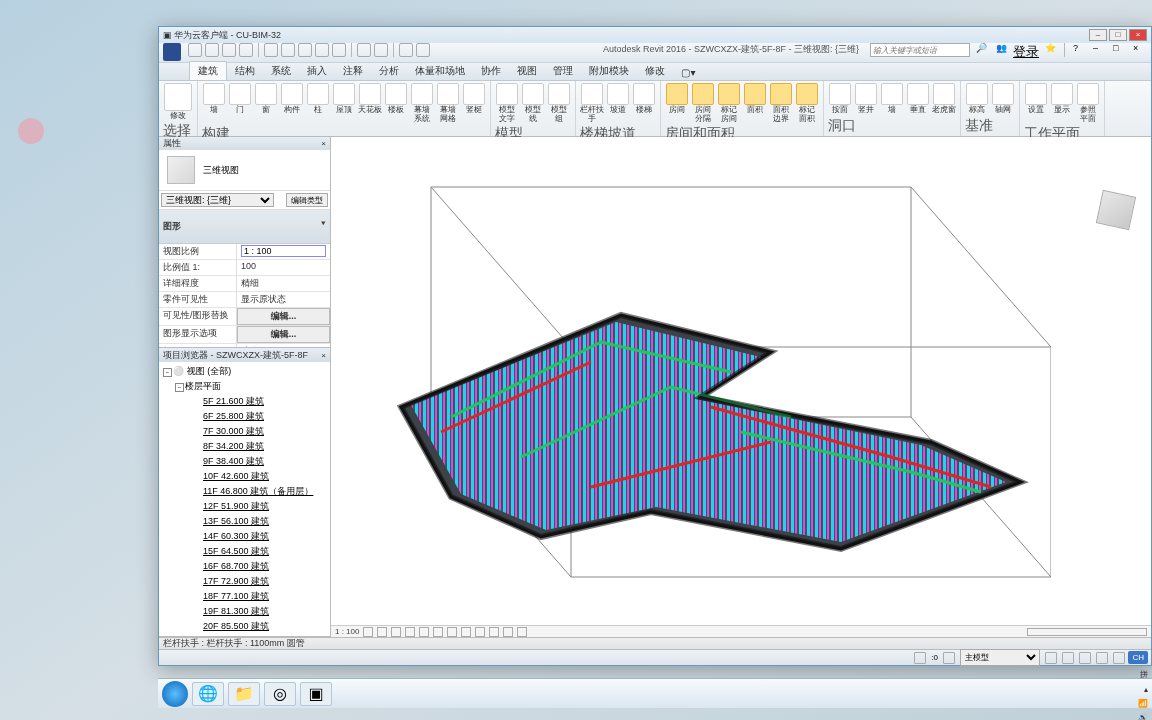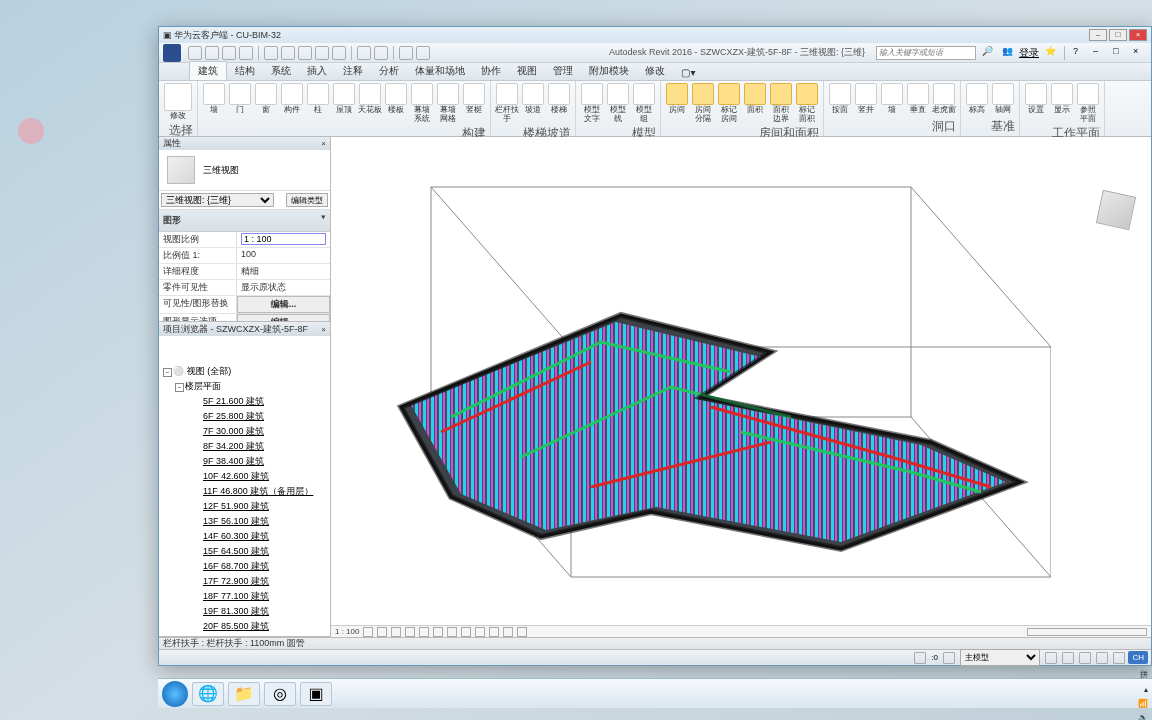--- a/index.html
+++ b/index.html
@@ -15,38 +15,38 @@
   .ic-rvt{background:#1565c0;} .ic-bim{background:#444;} .ic-lum{background:#222;}
   
   
   .win { position: absolute; left: 158px; top: 26px; width: 994px; height: 640px; background: #f0f0f0; border: 1px solid #6799bd; box-shadow: 0 4px 20px rgba(0,0,0,.3); display:flex; flex-direction:column; z-index:5;}
   .titlebar { height: 16px; background: linear-gradient(#e8f0f6,#d6e6f2); display:flex; align-items:center; font-size: 9px; color:#333; padding:0 4px;}
   .titlebar .spacer { flex:1;}
   .winbtn { width:18px; height:12px; margin-left:2px; border:1px solid #999; background:#eee; font-size:8px; text-align:center; line-height:10px;}
   .winbtn.x{background:#d44;color:#fff;}
   
   
-  .qat { height: 20px; background: linear-gradient(#f5f8fb,#e0e9f0); display:flex; align-items:center; padding:0 4px; font-size:9px; border-bottom:1px solid #c8d0d8; gap:3px;}
+  .qat { height: 20px; background: linear-gradient(#f5f8fb,#e0e9f0); display:flex; padding:0 4px; font-size:9px; border-bottom:1px solid #c8d0d8; gap:3px;}
   .qat .rbtn{width:18px;height:18px;background:#2a4d8f;border-radius:2px;margin-right:4px;}
   .qat .qic{width:14px;height:14px;border:1px solid #aaa;border-radius:2px;}
   .qat .sep{width:1px;height:14px;background:#b0b8c0;margin:0 2px;}
   .qat .doc{flex:1;text-align:right;color:#555;margin-right:8px;}
   .qat .search{width:100px;height:14px;border:1px solid #aaa;font-size:8px;padding:0 2px;color:#999;font-style:italic;}
   .qat .endic{width:14px;height:14px;margin-left:3px;}
   
   
   .rtabs { height: 18px; background: linear-gradient(#edf2f6,#dde5eb); display:flex; align-items:end; font-size:10px; border-bottom:1px solid #c0c8d0; padding-left:30px;}
   .rtab{padding:2px 8px;color:#333;cursor:pointer;}
   .rtab.active{background:#f7f9fa;border:1px solid #c0c8d0;border-bottom:none;border-radius:2px 2px 0 0;}
   
   
   .ribbon { height: 56px; background: linear-gradient(#f7f9fa,#e9eef2); display:flex; border-bottom:1px solid #bbb; font-size:9px;}
   .rgroup { display:flex; flex-direction:column; border-right:1px solid #d0d6dc; padding:2px 4px 0;}
   .rgroup .items{flex:1;display:flex;gap:2px;align-items:flex-start;}
-  .rgroup .lbl{text-align:right;font-size:12px;color:#555;padding:1px 0;}
+  .rgroup .lbl{text-align:left;font-size:14px;color:#555;padding:1px 0;}
   .ritem{display:flex;flex-direction:column;align-items:center;width:24px;cursor:pointer;}
   .ritem.w{width:30px;}
   .ritem .ric{width:22px;height:22px;border:1px solid #ccc;border-radius:2px;background:#fff;}
   .ritem .ric.big{width:28px;height:28px;}
   .ritem .rt{font-size:8px;color:#333;text-align:center;line-height:1.1;margin-top:1px;}
   .ric.hl{background:#ffe08a;border-color:#e0b040;}
   
   
   .content { flex:1; display:flex; overflow:hidden; background:#fff;}
   
@@ -56,37 +56,37 @@
   .phdr { height:14px; background:linear-gradient(#e8eef3,#d4dde4); font-size:9px; padding:0 4px; display:flex; align-items:center; color:#333;}
   .phdr .x{margin-left:auto;font-size:8px;cursor:pointer;}
   
   
   .props { font-size:9px;}
   .typebox{display:flex;align-items:center;padding:6px 8px;border-bottom:1px solid #ddd;}
   .typebox .cube{width:28px;height:28px;border:1px solid #bbb;margin-right:8px;background:linear-gradient(135deg,#f0f0f0,#d8d8d8);}
   .typesel{display:flex;padding:2px;border-bottom:1px solid #ddd;}
   .typesel select{flex:1;font-size:9px;border:1px solid #aaa;}
   .typesel .editbtn{width:42px;font-size:8px;border:1px solid #aaa;background:#f0f0f0;margin-left:12px;}
-  .pgroup{background:linear-gradient(#e4ebf0,#d6dfe6);padding:4px 4px;font-weight:bold;color:#444;border-bottom:1px solid #ccc;display:flex;}
+  .pgroup{background:linear-gradient(#e4ebf0,#d6dfe6);padding:10px 4px;font-weight:bold;color:#444;border-bottom:1px solid #ccc;display:flex;}
   .pgroup .exp{margin-left:auto;font-size:7px;}
   .prow{display:flex;border-bottom:1px solid #e4e4e4;}
   .prow .k{flex:0 0 78px;padding:1px 4px;color:#333;border-right:1px solid #ddd;overflow:hidden;}
   .prow .v{flex:1;padding:1px 4px;color:#333;background:#fff;}
   .prow .v input{width:100%;border:1px solid #88e;font-size:9px;padding:0 2px;}
   .prow .v.btn{background:#eee;text-align:center;cursor:pointer;border:1px solid #bbb;font-weight:bold;}
   
   
   .browser{flex:1;overflow:auto;font-size:9px;background:#fff;}
   .tree{padding:2px;}
   .tnode{padding:1px 0 1px 12px;position:relative;white-space:nowrap;cursor:pointer;}
   .tnode::before{content:'';position:absolute;left:2px;top:4px;width:7px;height:7px;border:1px solid #888;font-size:6px;text-align:center;line-height:6px;}
   .tnode.m::before{content:'−';}
   .tnode.leaf::before{display:none;}
   .tnode.leaf{padding-left:18px;text-decoration:underline;}
-  .tnode.l1{margin-left:0;margin-top:26px;}
+  .tnode.l1{margin-left:0;}
   .tnode.l2{margin-left:12px;}
   .tnode.l3{margin-left:24px;}
   
   
   .vpwrap{flex:1;display:flex;flex-direction:column;position:relative;background:#fff;}
   .vp{flex:1;position:relative;background:#fff;overflow:hidden;}
   .vcube{position:absolute;right:10px;top:48px;width:50px;height:50px;}
   .vcube .c{width:34px;height:34px;background:linear-gradient(135deg,#e8e8e8,#c8c8c8);border:1px solid #aaa;transform:rotate(12deg);margin:8px;}
   
   
@@ -182,21 +182,21 @@
     <div class="sep"></div>
     <div class="qic"></div>
     <div class="qic"></div>
     <div class="sep"></div>
     <div class="qic"></div>
     <div class="qic"></div>
     <div class="doc">Autodesk Revit 2016 -    SZWCXZX-建筑-5F-8F - 三维视图: {三维}</div>
     <input class="search" placeholder="输入关键字或短语" style="">
     <div class="endic">🔎</div>
     <div class="endic">👥</div>
-    <div style="font-size:10px;text-decoration:underline;">登录</div>
+    <div style="font-size:13px;text-decoration:underline;">登录</div>
     <div class="endic">⭐</div>
     <div class="sep"></div>
     <div class="endic">?</div>
     <div class="endic">–</div>
     <div class="endic">□</div>
     <div class="endic">×</div>
   </div>
 
   <div class="rtabs">
     <div class="rtab active">建筑</div>
@@ -269,55 +269,55 @@
 网格</div>
           </div>
           <div class="ritem">
             <div class="ric"></div>
             <div class="rt">竖梃</div>
           </div>
         </div>
       <div class="lbl">构建</div>
     </div>
     <div class="rgroup">
-      <div class="items" id="g-stair">
-          <div class="ritem">
-            <div class="ric"></div>
-            <div class="rt">栏杆扶手</div>
-          </div>
-          <div class="ritem">
-            <div class="ric"></div>
-            <div class="rt">坡道</div>
-          </div>
-          <div class="ritem">
-            <div class="ric"></div>
-            <div class="rt">楼梯</div>
-          </div>
-        </div>
-      <div class="lbl">楼梯坡道</div>
-    </div>
-    <div class="rgroup">
       <div class="items" id="g-model">
           <div class="ritem">
             <div class="ric"></div>
             <div class="rt">模型
 文字</div>
           </div>
           <div class="ritem">
             <div class="ric"></div>
             <div class="rt">模型
 线</div>
           </div>
           <div class="ritem">
             <div class="ric"></div>
             <div class="rt">模型
 组</div>
           </div>
         </div>
       <div class="lbl">模型</div>
+    </div>
+    <div class="rgroup">
+      <div class="items" id="g-stair">
+          <div class="ritem">
+            <div class="ric"></div>
+            <div class="rt">栏杆扶手</div>
+          </div>
+          <div class="ritem">
+            <div class="ric"></div>
+            <div class="rt">坡道</div>
+          </div>
+          <div class="ritem">
+            <div class="ric"></div>
+            <div class="rt">楼梯</div>
+          </div>
+        </div>
+      <div class="lbl">楼梯坡道</div>
     </div>
     <div class="rgroup">
       <div class="items" id="g-room">
           <div class="ritem">
             <div class="ric hl"></div>
             <div class="rt">房间</div>
           </div>
           <div class="ritem">
             <div class="ric hl"></div>
             <div class="rt">房间

